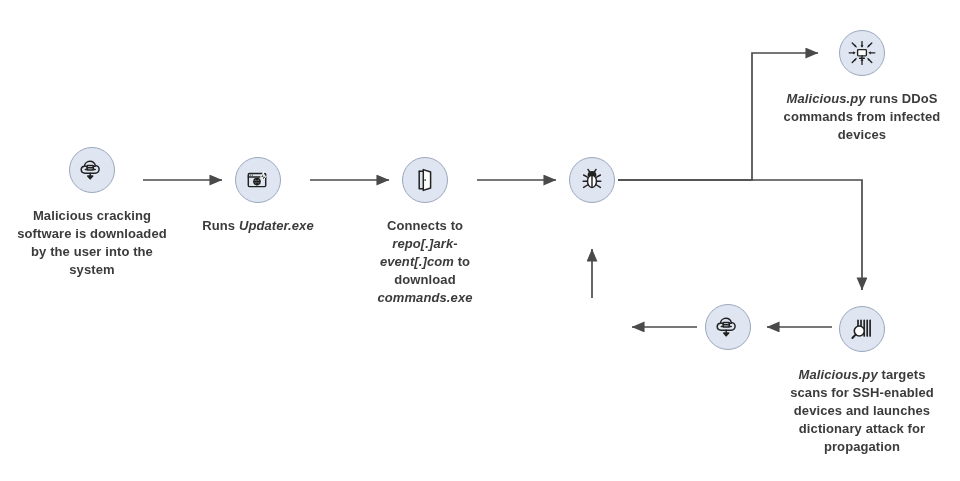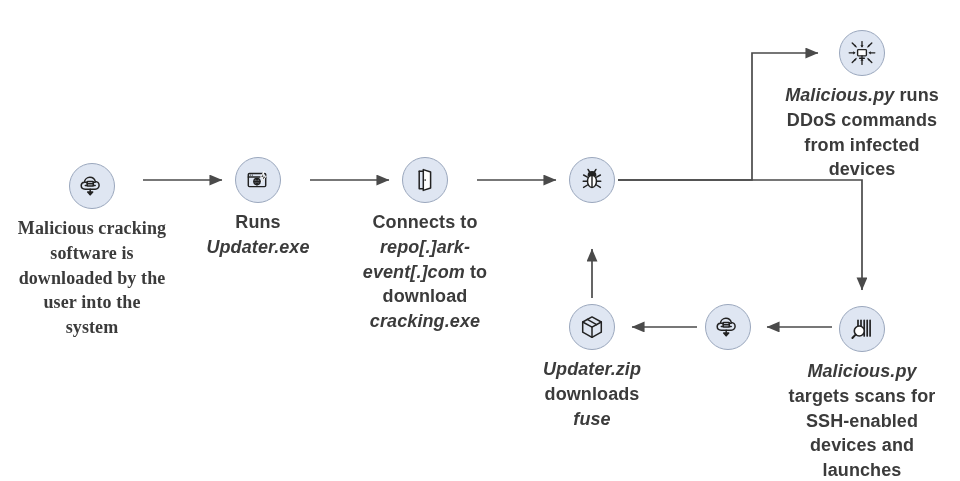--- a/index.html
+++ b/index.html
@@ -40,22 +40,22 @@
     border-radius: 50%;
     background: #dfe6f2;
     border: 1.6px solid #9aa7bd;
     box-sizing: border-box;
     display: flex;
     align-items: center;
     justify-content: center;
   }
   .node-circle svg { display: block; }
   .node-label {
-    margin-top: 7px;
-    font-size: 18px;
+    margin-top: 14px;
+    font-size: 13px;
     line-height: 1.38;
     font-weight: 600;
     color: #3b3b3b;
     letter-spacing: 0.1px;
   }
   .node-label em {
     font-style: italic;
     font-weight: 600;
   }
   .w-narrow { width: 132px; margin-left: -66px; }
@@ -82,21 +82,21 @@
       <polyline points="618,180 752,180 752,53 818,53" marker-end="url(#ah)"></polyline>
 
       <polyline points="618,180 862,180 862,290" marker-end="url(#ah)"></polyline>
 
       <line x1="832" y1="327" x2="767" y2="327" marker-end="url(#ah)"></line>
       <line x1="697" y1="327" x2="632" y2="327" marker-end="url(#ah)"></line>
       <line x1="592" y1="298" x2="592" y2="249" marker-end="url(#ah)"></line>
     </g>
   </svg>
 
-  <div class="node w-mid" style="left:92px; top:163px;font-family:Liberation Serif, serif;">
+  <div class="node w-mid" style="left:92px; top:147px;">
     <div class="node-circle">
       <svg width="28" height="28" viewBox="0 0 28 28">
         <g fill="none" stroke="#222" stroke-width="1.5" stroke-linecap="round" stroke-linejoin="round">
           <path d="M7.2 17.2 C4.6 17.2 3.2 15.5 3.2 13.6 C3.2 11.8 4.6 10.3 6.4 10.2 C6.7 7.4 9 5.3 11.9 5.3 C14.5 5.3 16.7 7.0 17.3 9.4 C19.4 9.5 21.1 11.2 21.1 13.3 C21.1 15.4 19.5 17.2 17.2 17.2 Z"></path>
           <rect x="9.2" y="9.6" width="6.1" height="4.4" rx="0.6"></rect>
           <line x1="9.2" y1="11.8" x2="15.3" y2="11.8"></line>
           <line x1="7.3" y1="10.3" x2="9.2" y2="10.3"></line>
           <line x1="15.3" y1="10.3" x2="17.2" y2="10.3"></line>
           <line x1="7.3" y1="13.4" x2="9.2" y2="13.4"></line>
           <line x1="15.3" y1="13.4" x2="17.2" y2="13.4"></line>
@@ -130,21 +130,21 @@
     <div class="node-circle">
       <svg width="28" height="28" viewBox="0 0 28 28">
         <g fill="none" stroke="#222" stroke-width="1.5" stroke-linecap="round" stroke-linejoin="round">
           <path d="M8.2 5.2 L8.2 22.8 L12.3 22.8"></path>
           <line x1="8.2" y1="5.2" x2="12.3" y2="5.2"></line>
           <path d="M12.3 3.6 L19.6 6.0 L19.6 22.0 L12.3 24.4 Z" fill="#fff"></path>
           <circle cx="14.2" cy="14.0" r="0.85" fill="#222" stroke="none"></circle>
         </g>
       </svg>
     </div>
-    <div class="node-label">Connects to <em>repo[.]ark-event[.]com</em> to download <em>cracking.exe</em></div>
+    <div class="node-label">Connects to <em>repo[.]ark-event[.]com</em> to download <em>commands.exe</em></div>
   </div>
 
   <div class="node w-narrow" style="left:592px; top:157px;">
     <div class="node-circle">
       <svg width="28" height="28" viewBox="0 0 28 28">
         <g fill="none" stroke="#222" stroke-width="1.45" stroke-linecap="round" stroke-linejoin="round">
           <ellipse cx="14" cy="15.2" rx="4.5" ry="6.2" fill="#fff"></ellipse>
           <path d="M10.3 9.6 C10.3 7.2 11.9 5.8 14 5.8 C16.1 5.8 17.7 7.2 17.7 9.6 Z" fill="#222" stroke="#222"></path>
           <line x1="11.6" y1="6.0" x2="10.0" y2="3.4"></line>
           <line x1="16.4" y1="6.0" x2="18.0" y2="3.4"></line>
@@ -221,27 +221,14 @@
           <line x1="15.3" y1="10.3" x2="17.2" y2="10.3"></line>
           <line x1="7.3" y1="13.4" x2="9.2" y2="13.4"></line>
           <line x1="15.3" y1="13.4" x2="17.2" y2="13.4"></line>
           <line x1="12.2" y1="17.2" x2="12.2" y2="22.4"></line>
           <path d="M9.7 20.1 L12.2 22.8 L14.7 20.1 Z" fill="#222"></path>
         </g>
       </svg>
     </div>
   </div>
 
-  <div class="node w-narrow" style="left:592px; top:304px;">
-    <div class="node-circle">
-      <svg width="28" height="28" viewBox="0 0 28 28">
-        <g fill="none" stroke="#222" stroke-width="1.5" stroke-linejoin="round" stroke-linecap="round">
-          <path d="M14 3.9 L23.3 9.0 L23.3 19.2 L14 24.3 L4.7 19.2 L4.7 9.0 Z"></path>
-          <path d="M4.7 9.0 L14 14.1 L23.3 9.0"></path>
-          <line x1="14" y1="14.1" x2="14" y2="24.3"></line>
-          <path d="M9.3 6.4 L18.6 11.6"></path>
-        </g>
-      </svg>
-    </div>
-    <div class="node-label"><em>Updater.zip</em> downloads <em>fuse</em></div>
-  </div>
 
 </div>
 
 </body></html>

